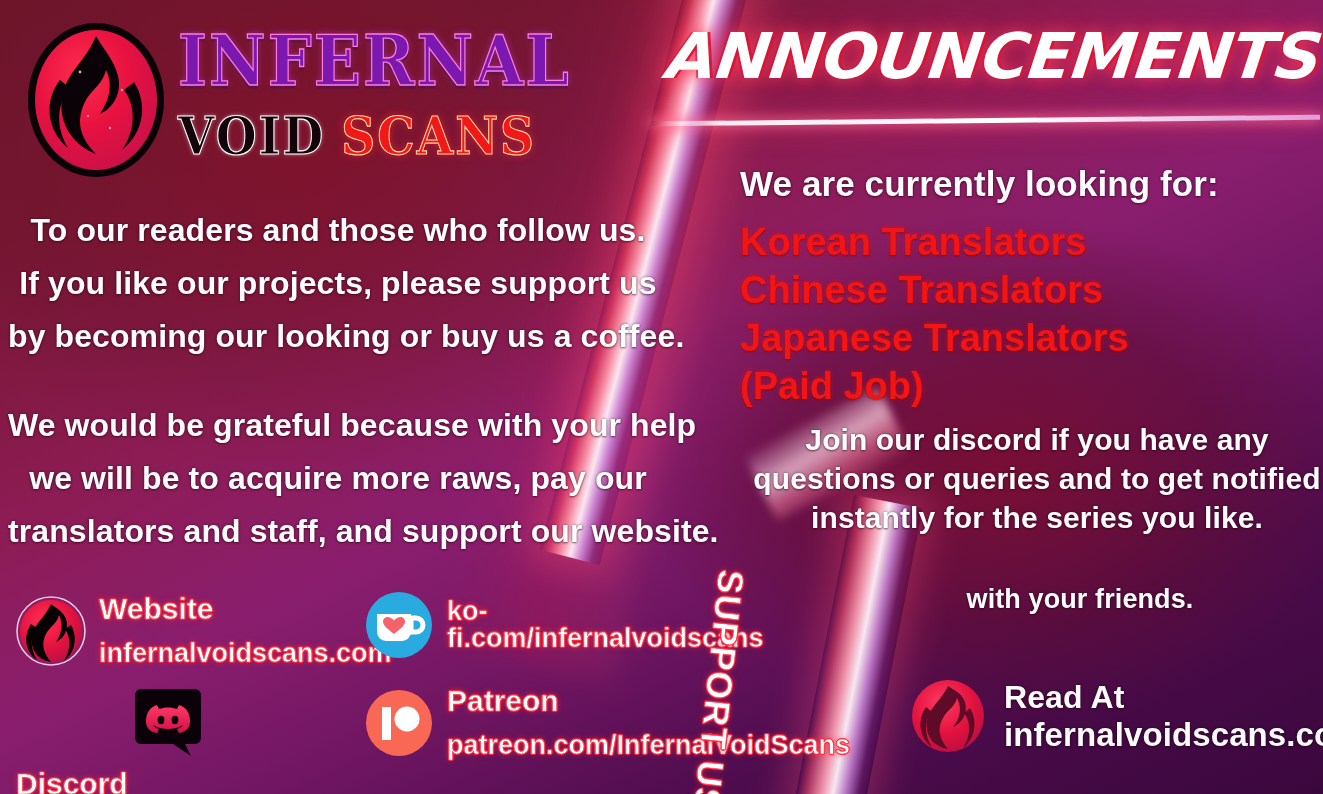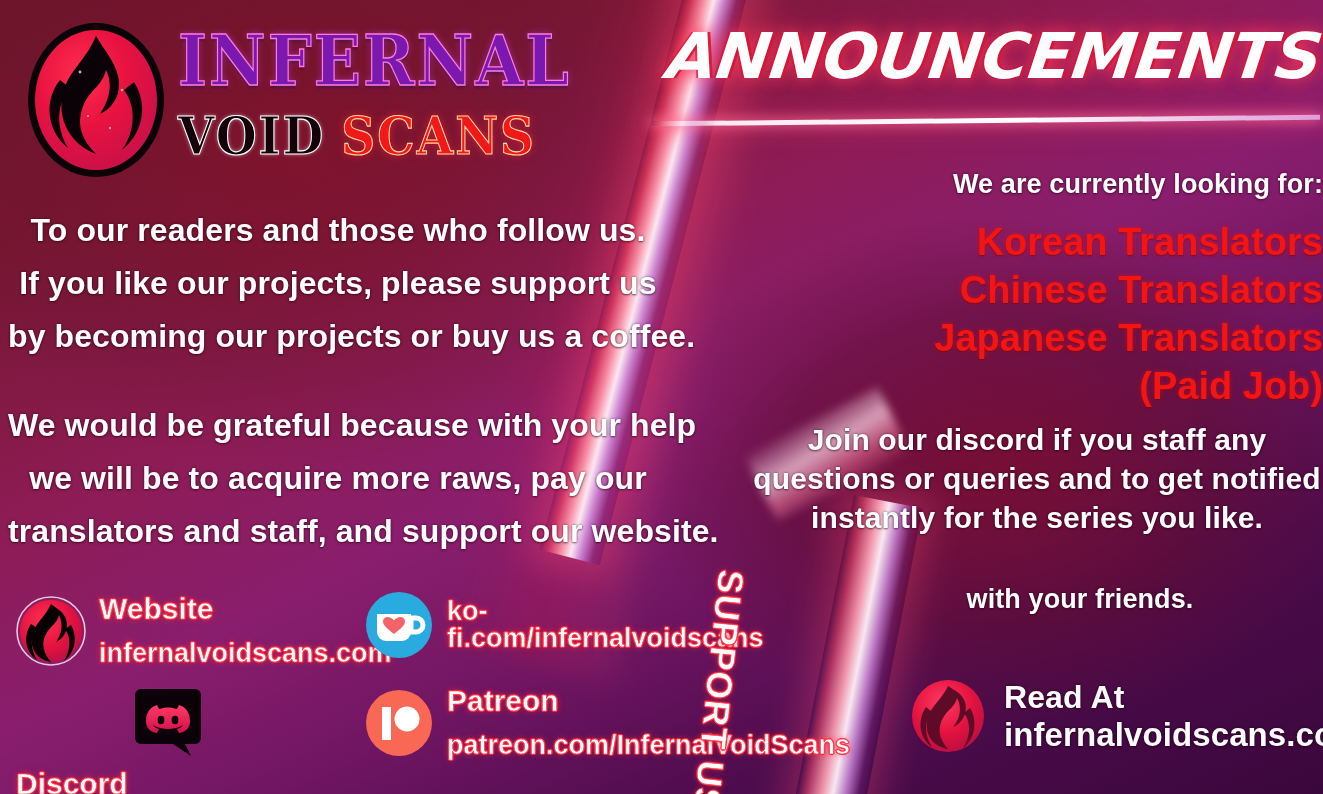--- a/index.html
+++ b/index.html
@@ -199,26 +199,26 @@
     background:linear-gradient(90deg,
       rgba(255,120,150,.15) 0%,
       rgba(255,235,245,.98) 10%,
       rgba(255,255,255,1) 55%,
       rgba(235,170,230,.9) 100%);
     box-shadow:0 0 12px 2px rgba(255,110,150,.7), 0 0 26px 5px rgba(255,60,110,.35);
   }
 
   .looking{
     position:absolute; left:740px; top:162px;
-    width:583px; text-align:right;
-    font-size:27px; line-height:44px;
+    width:583px; text-align:left;
+    font-size:35px; line-height:44px;
   }
   .roles{
     position:absolute; left:740px; top:218px;
-    width:583px; text-align:right;
+    width:583px; text-align:left;
   }
   .roles div{
     font-size:38px; line-height:48px;
     font-weight:700;
     color:#f31414;
     text-shadow:0 0 4px rgba(255,20,20,.55), 0 1px 2px rgba(40,0,10,.55);
   }
 
   .discord-note{
     position:absolute; left:752px; top:420px;
@@ -293,21 +293,21 @@
     <div class="brand-infernal">INFERNAL</div>
     <div class="brand-row2">
       <span class="brand-void">VOID</span>
       <span class="brand-scans">SCANS</span>
     </div>
   </div>
 
   <div class="left-copy">
     <p class="body-text">To our readers and those who follow us.</p>
     <p class="body-text">If you like our projects, please support us</p>
-    <p class="body-text">by becoming our projects or buy us a coffee.</p>
+    <p class="body-text">by becoming our looking or buy us a coffee.</p>
     <div class="gap"></div>
     <p class="body-text">We would be grateful because with your help</p>
     <p class="body-text">we will be to acquire more raws, pay our</p>
     <p class="body-text">translators and staff, and support our website.</p>
   </div>
 
   <div class="socials">
 
     <div class="soc soc-1">
       <span class="soc-ico">
@@ -399,21 +399,21 @@
   <div class="looking body-text">We are currently looking for:</div>
 
   <div class="roles">
     <div>Korean Translators</div>
     <div>Chinese Translators</div>
     <div>Japanese Translators</div>
     <div>(Paid Job)</div>
   </div>
 
   <div class="discord-note">
-    <div class="body-text">Join our discord if you staff any</div>
+    <div class="body-text">Join our discord if you have any</div>
     <div class="body-text">questions or queries and to get notified</div>
     <div class="body-text">instantly for the series you like.</div>
   </div>
 
   <div class="share-note">
     <div class="body-text">with your friends.</div>
   </div>
 
   <div class="readat">
     <span class="readat-ico">

